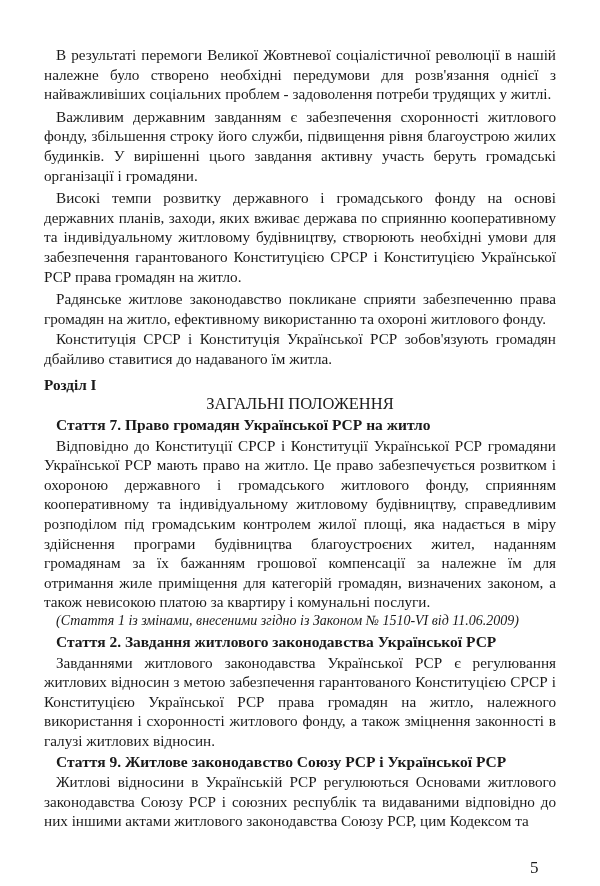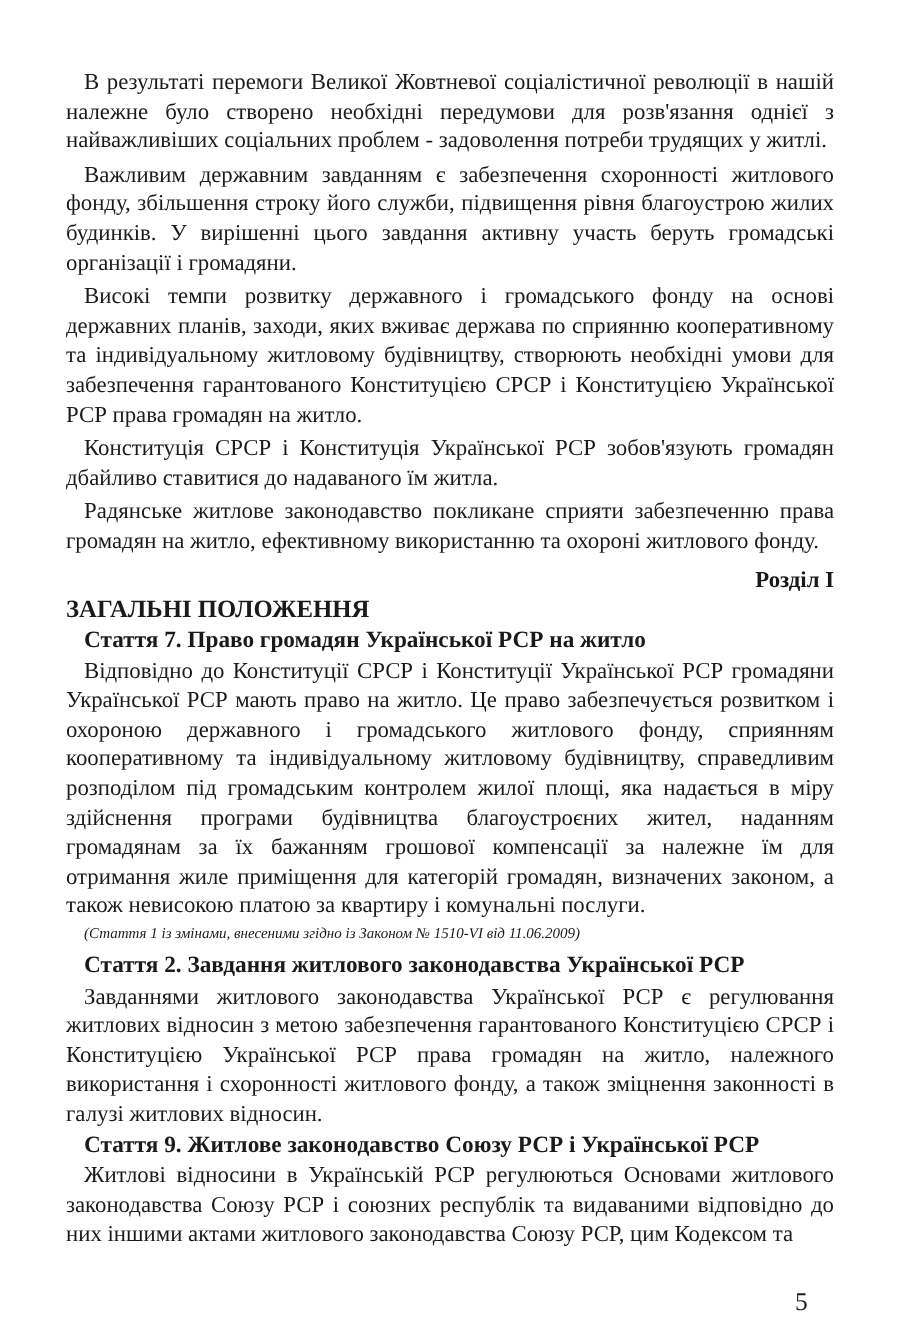--- a/index.html
+++ b/index.html
@@ -7,38 +7,38 @@
     width: 600px; height: 886px; position: relative; overflow: hidden;
     font-family: "Liberation Serif", "DejaVu Serif", serif;
     color: #1a1a1a;
   }
   .page {
     position: absolute; left: 44px; top: 45px; width: 512px;
     font-size: 15.2px; line-height: 19.6px;
   }
   .para { margin: 0 0 3px 0; text-indent: 12px; text-align: justify; }
   .para.tight { margin-bottom: 1px; }
-  .section-label { text-align: right; font-weight: bold; margin: 6px 0 0 0; font-size: 15.2px; }
-  .section-title { text-align: left; font-weight: bold; margin: 0; font-size: 16.5px; line-height: 20px; }
+  .section-label { text-align: left; font-weight: bold; margin: 6px 0 0 0; font-size: 15.2px; }
+  .section-title { text-align: center; font-weight: normal; margin: 0; font-size: 16.5px; line-height: 20px; }
   .article-title { font-weight: bold; margin: 1px 0 1px 0; text-indent: 12px; font-size: 15.5px; }
-  .note { font-style: italic; font-size: 10px; line-height: 16px; text-indent: 12px; margin: 0 0 3px 0; }
+  .note { font-style: italic; font-size: 14px; line-height: 16px; text-indent: 12px; margin: 0 0 3px 0; }
   .page-number {
     position: absolute; left: 530px; top: 858px; font-size: 17px;
     font-family: "Liberation Serif", serif;
   }
 </style>
 </head>
 <body>
 
 <div class="page">
   <p class="para">В результаті перемоги Великої Жовтневої соціалістичної революції в нашій належне було створено необхідні передумови для розв'язання однієї з найважливіших соціальних проблем - задоволення потреби трудящих у житлі.</p>
   <p class="para">Важливим державним завданням є забезпечення схоронності житлового фонду, збільшення строку його служби, підвищення рівня благоустрою жилих будинків. У вирішенні цього завдання активну участь беруть громадські організації і громадяни.</p>
   <p class="para">Високі темпи розвитку державного і громадського фонду на основі державних планів, заходи, яких вживає держава по сприянню кооперативному та індивідуальному житловому будівництву, створюють необхідні умови для забезпечення гарантованого Конституцією СРСР і Конституцією Української РСР права громадян на житло.</p>
+  <p class="para tight">Радянське житлове законодавство покликане сприяти забезпеченню права громадян на житло, ефективному використанню та охороні житлового фонду.</p>
   <p class="para">Конституція СРСР і Конституція Української РСР зобов'язують громадян дбайливо ставитися до надаваного їм житла.</p>
-  <p class="para tight">Радянське житлове законодавство покликане сприяти забезпеченню права громадян на житло, ефективному використанню та охороні житлового фонду.</p>
 
   <div class="section-label">Розділ I</div>
   <div class="section-title">ЗАГАЛЬНІ ПОЛОЖЕННЯ</div>
 
   <div class="article-title">Стаття 7. Право громадян Української РСР на житло</div>
   <p class="para tight">Відповідно до Конституції СРСР і Конституції Української РСР громадяни Української РСР мають право на житло. Це право забезпечується розвитком і охороною державного і громадського житлового фонду, сприянням кооперативному та індивідуальному житловому будівництву, справедливим розподілом під громадським контролем жилої площі, яка надається в міру здійснення програми будівництва благоустроєних жител, наданням громадянам за їх бажанням грошової компенсації за належне їм для отримання жиле приміщення для категорій громадян, визначених законом, а також невисокою платою за квартиру і комунальні послуги.</p>
   <p class="note">(Стаття 1 із змінами, внесеними згідно із Законом № 1510-VI від 11.06.2009)</p>
 
   <div class="article-title">Стаття 2. Завдання житлового законодавства Української РСР</div>
   <p class="para tight">Завданнями житлового законодавства Української РСР є регулювання житлових відносин з метою забезпечення гарантованого Конституцією СРСР і Конституцією Української РСР права громадян на житло, належного використання і схоронності житлового фонду, а також зміцнення законності в галузі житлових відносин.</p>

